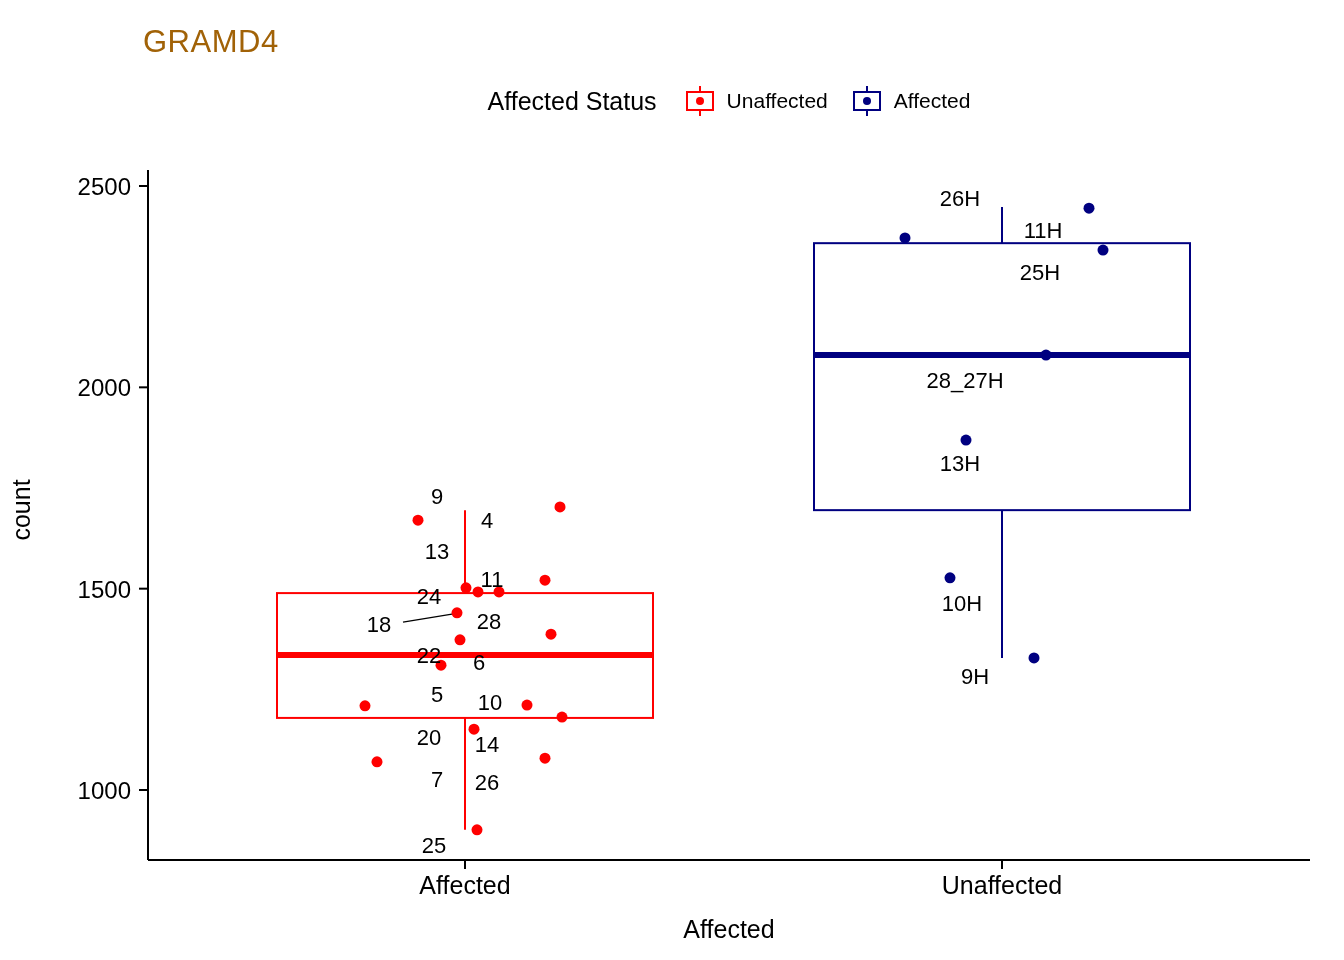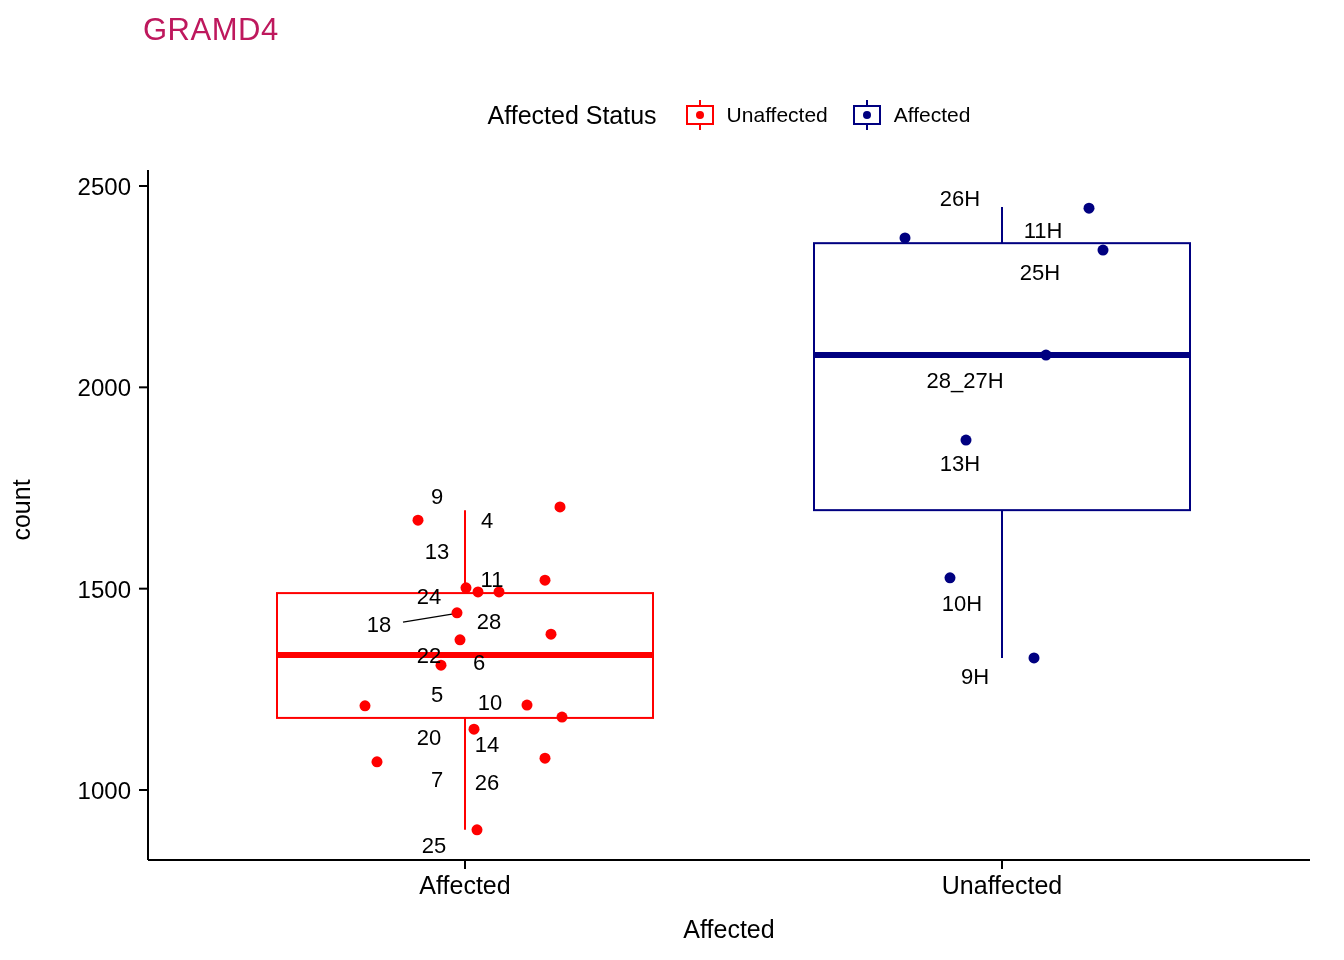--- a/index.html
+++ b/index.html
@@ -4,26 +4,26 @@
 <style>
   html,body{margin:0;padding:0;background:#ffffff;}
   .figure{
     position:relative;
     width:1344px;height:960px;
     background:#ffffff;
     font-family:"Liberation Sans", sans-serif;
     overflow:hidden;
   }
   .chart-title{
-    position:absolute;left:143px;top:12px;
-    font-size:31px;color:#be185d;letter-spacing:0.5px;
+    position:absolute;left:143px;top:24px;
+    font-size:31px;color:#a16207;letter-spacing:0.5px;
   }
   .legend{
     position:absolute;left:148px;top:84px;width:1162px;
-    display:flex;justify-content:center;align-items:center;gap:20px;margin-top:14px;
+    display:flex;justify-content:center;align-items:center;gap:20px;
   }
   .legend-title{font-size:25px;color:#000;margin-right:6px;}
   .legend-entries{display:flex;align-items:center;gap:22px;}
   .legend-item{display:flex;align-items:center;gap:10px;}
   .legend-label{font-size:21px;color:#000;}
   #plot{position:absolute;left:0;top:0;}
 </style>
 </head>
 <body>
 

